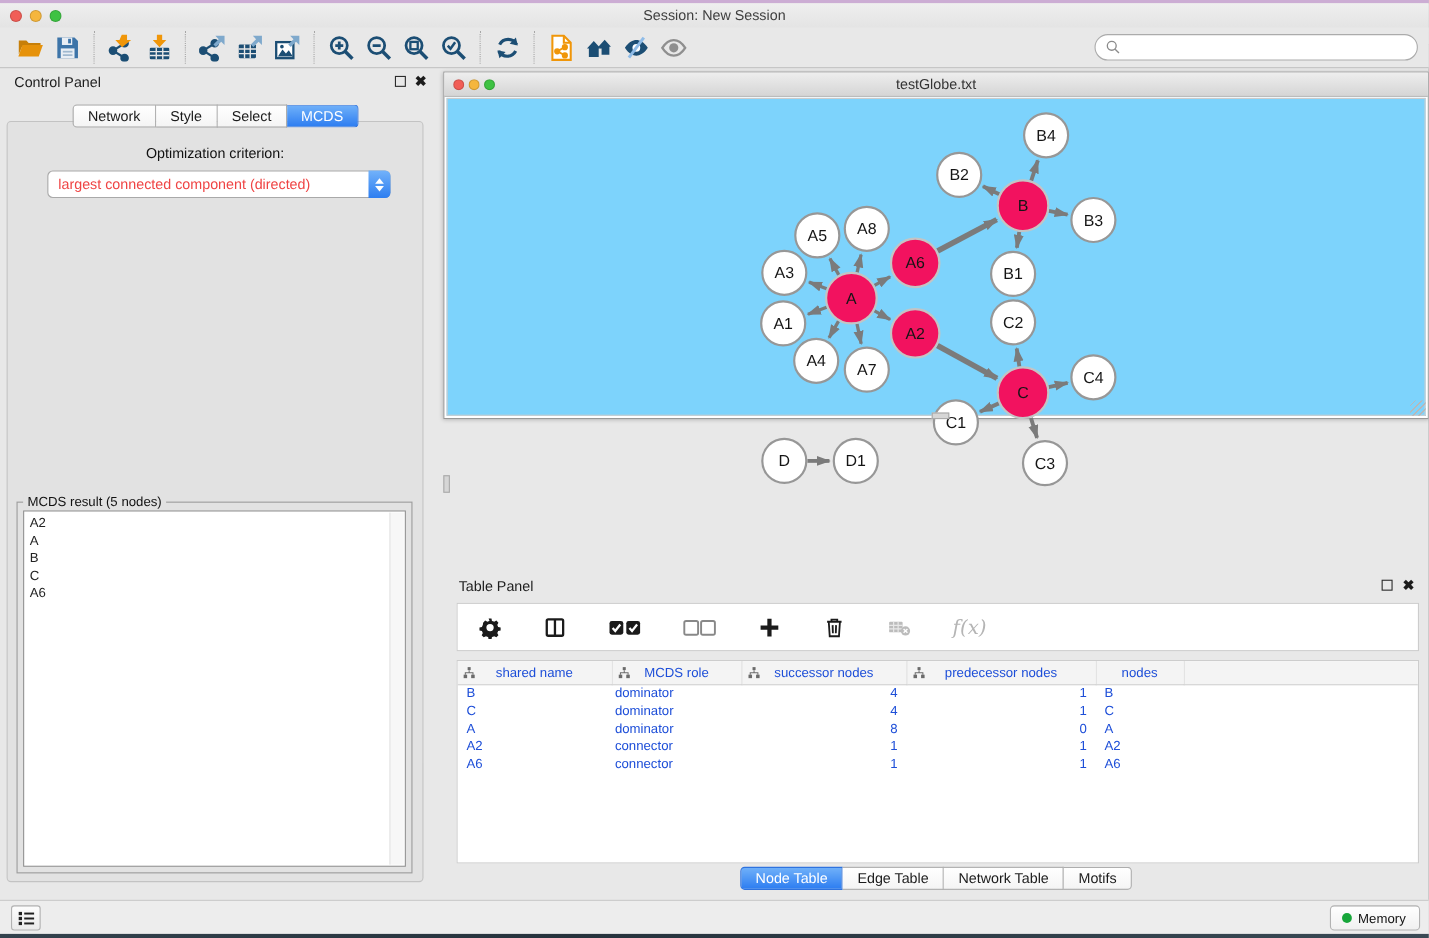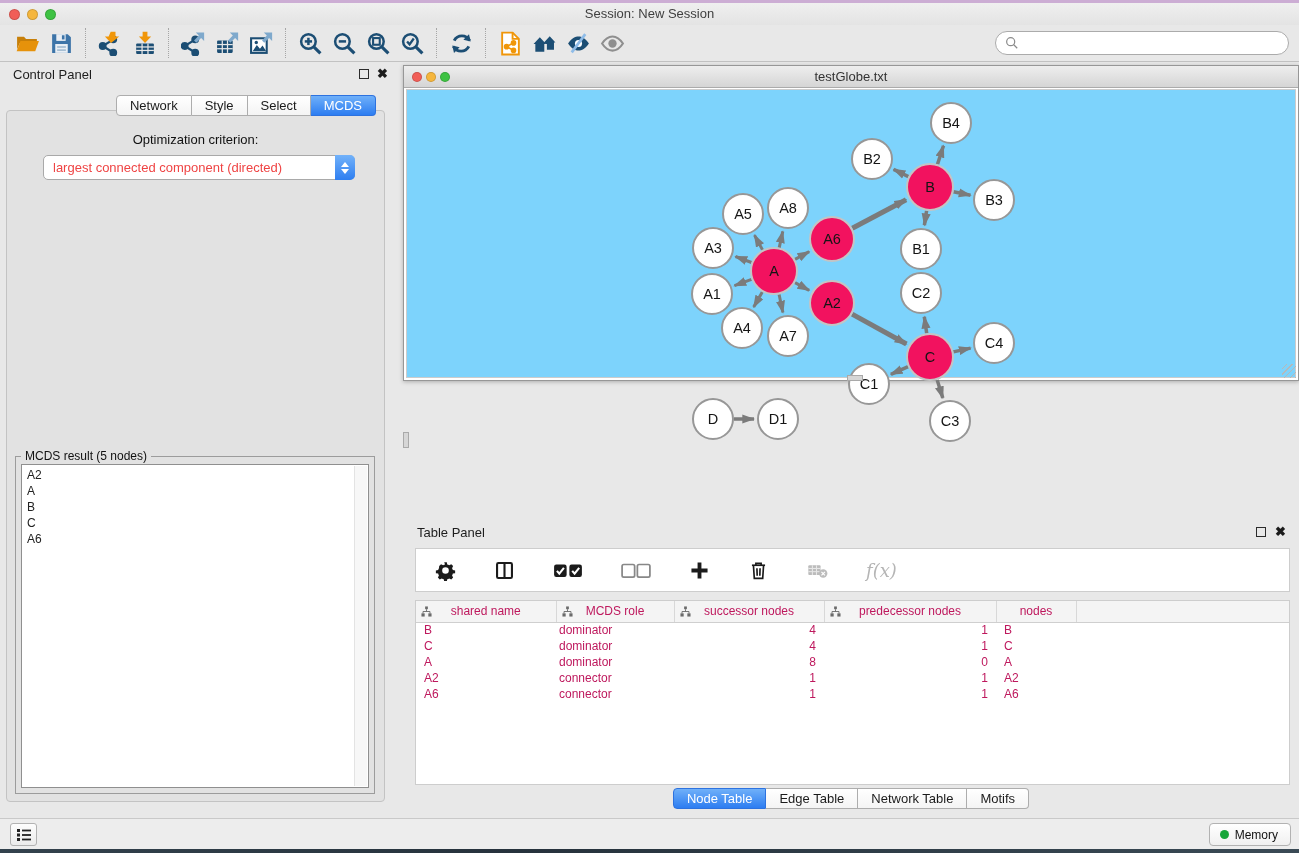--- a/index.html
+++ b/index.html
@@ -23,21 +23,21 @@
   .searchbox{margin-left:auto;width:294px;height:24px;border:1px solid #ababab;border-radius:13px;
              background:#fff;display:flex;align-items:center;padding:0 9px;}
   .searchbox svg{width:14px;height:14px;flex:0 0 auto;}
   .searchbox input{border:none;outline:none;flex:1;margin-left:6px;font-size:12px;background:transparent;}
   
   .control-panel{position:absolute;left:0;top:61px;width:392px;height:757px;}
   .cp-head{position:absolute;top:6px;left:13px;font-size:13px;color:#1d1d1d;}
   .float-ic{position:absolute;width:10px;height:10px;border:1.6px solid #2b2b2b;background:transparent;}
   .close-ic{position:absolute;font-size:13px;font-weight:bold;color:#1b1b1b;line-height:12px;}
   .cp-float{top:8px;left:359px;} .cp-close{top:7px;left:377px;}
-  .cp-tabs{position:absolute;top:34px;left:0;right:16px;display:flex;justify-content:flex-end;z-index:3;}
+  .cp-tabs{position:absolute;top:34px;left:0;right:0;display:flex;justify-content:center;z-index:3;}
   .tabbtn{height:21px;line-height:19px;padding:0 13px;font-size:13px;background:linear-gradient(#ffffff,#f4f4f4);
           border:1px solid #adadad;border-left:none;color:#1b1b1b;cursor:default;}
   .tabbtn:first-child{border-left:1px solid #adadad;border-radius:4px 0 0 4px;}
   .tabbtn:last-child{border-radius:0 4px 4px 0;}
   .tabbtn.active{background:linear-gradient(#6fb0f9,#2d7df1);border-color:#2d72df;color:#fff;}
   .cp-body{position:absolute;top:49px;left:6px;right:7px;bottom:16px;background:#e2e2e2;
            border:1px solid #c3c3c3;border-radius:4px;}
   .opt-label{position:absolute;top:21px;left:0;right:0;text-align:center;font-size:13px;color:#111;}
   .selectbox{position:absolute;top:44px;left:36px;width:312px;height:25px;background:#fff;
              border:1px solid #a9a9a9;border-radius:5px;display:flex;align-items:center;}
@@ -73,21 +73,21 @@
   .table-panel{position:absolute;left:403px;top:518px;width:896px;height:300px;}
   .tp-head{position:absolute;top:7px;left:14px;font-size:13px;color:#1d1d1d;}
   .tp-float{top:9px;right:33px;left:auto;} .tp-close{top:8px;right:13px;left:auto;}
   .tp-toolbar{position:absolute;left:12px;right:9px;top:30px;height:44px;background:#fff;
               border:1px solid #cdcdcd;display:flex;align-items:center;gap:38px;padding:0 19px;}
   .tp-tool{display:flex;align-items:center;justify-content:center;height:26px;}
   .tp-tool svg{width:21px;height:21px;}
   .tp-tool.wide svg{width:30px;height:19px;}
   .fx{font-family:"DejaVu Serif",serif;font-style:italic;font-size:18px;color:#b5b5b5;}
   .tp-table{position:absolute;left:12px;right:9px;top:82px;bottom:33px;background:#fff;border:1px solid #cdcdcd;overflow:hidden;}
-  table.grid{border-collapse:collapse;table-layout:fixed;width:100%;font-size:12px;color:#be185d;}
+  table.grid{border-collapse:collapse;table-layout:fixed;width:100%;font-size:12px;color:#1d4ed8;}
   table.grid th{position:relative;height:21px;background:#f4f4f4;border-bottom:1px solid #cfcfcf;
                 border-right:1px solid #d8d8d8;font-weight:normal;text-align:center;font-size:12px;}
   table.grid th .hicon{position:absolute;left:5px;top:5px;}
   table.grid td{height:16px;padding:0 8px 0 8px;white-space:nowrap;overflow:hidden;}
   td.al{text-align:left;} td.ar{text-align:right;}
   .tp-tabs{position:absolute;bottom:9px;left:0;right:0;display:flex;justify-content:center;}
   
   .statusbar{position:absolute;left:0;right:0;top:818px;height:31px;background:#ededed;border-top:1px solid #c9c9c9;}
   .list-btn{position:absolute;left:10px;top:4px;width:27px;height:23px;background:linear-gradient(#fdfdfd,#ebebeb);
             border:1px solid #b2b2b2;border-radius:3px;display:flex;align-items:center;justify-content:center;}

